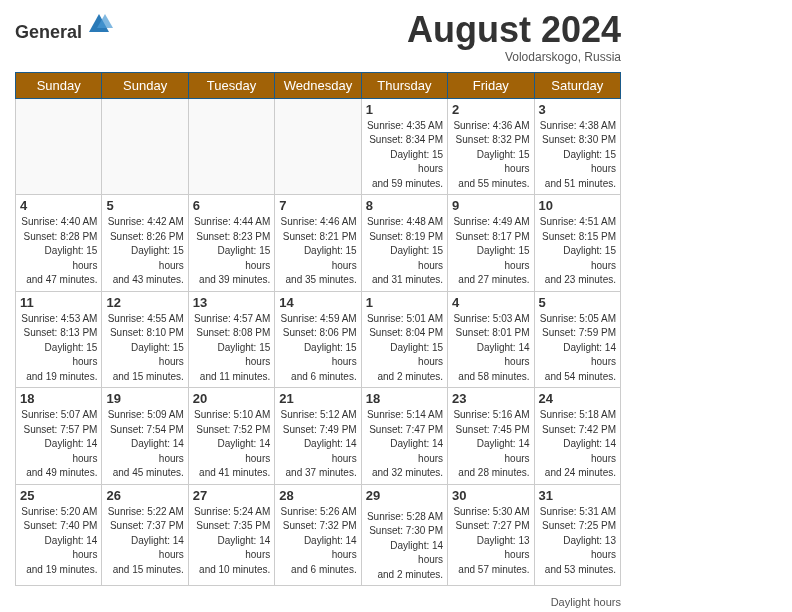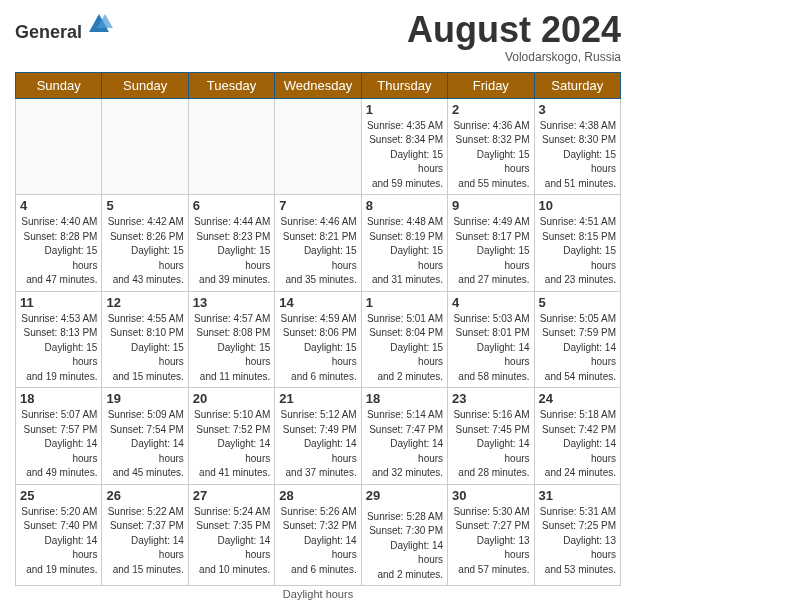--- a/index.html
+++ b/index.html
@@ -83,24 +83,24 @@
       margin-bottom: 2px;
       display: block;
     }
     .day-info {
       font-size: 10px;
       line-height: 1.45;
       color: #333;
       text-align: right;
     }
     .footer-note {
-      margin-top: 2px;
+      margin-top: 10px;
       font-size: 11px;
       color: #555;
-      text-align: center;
+      text-align: right;
     }
   </style>
 </head>
 <body>
 
 <div class="page">
   <div class="header">
     <div class="logo">
       <div>
         <div class="logo-text">

